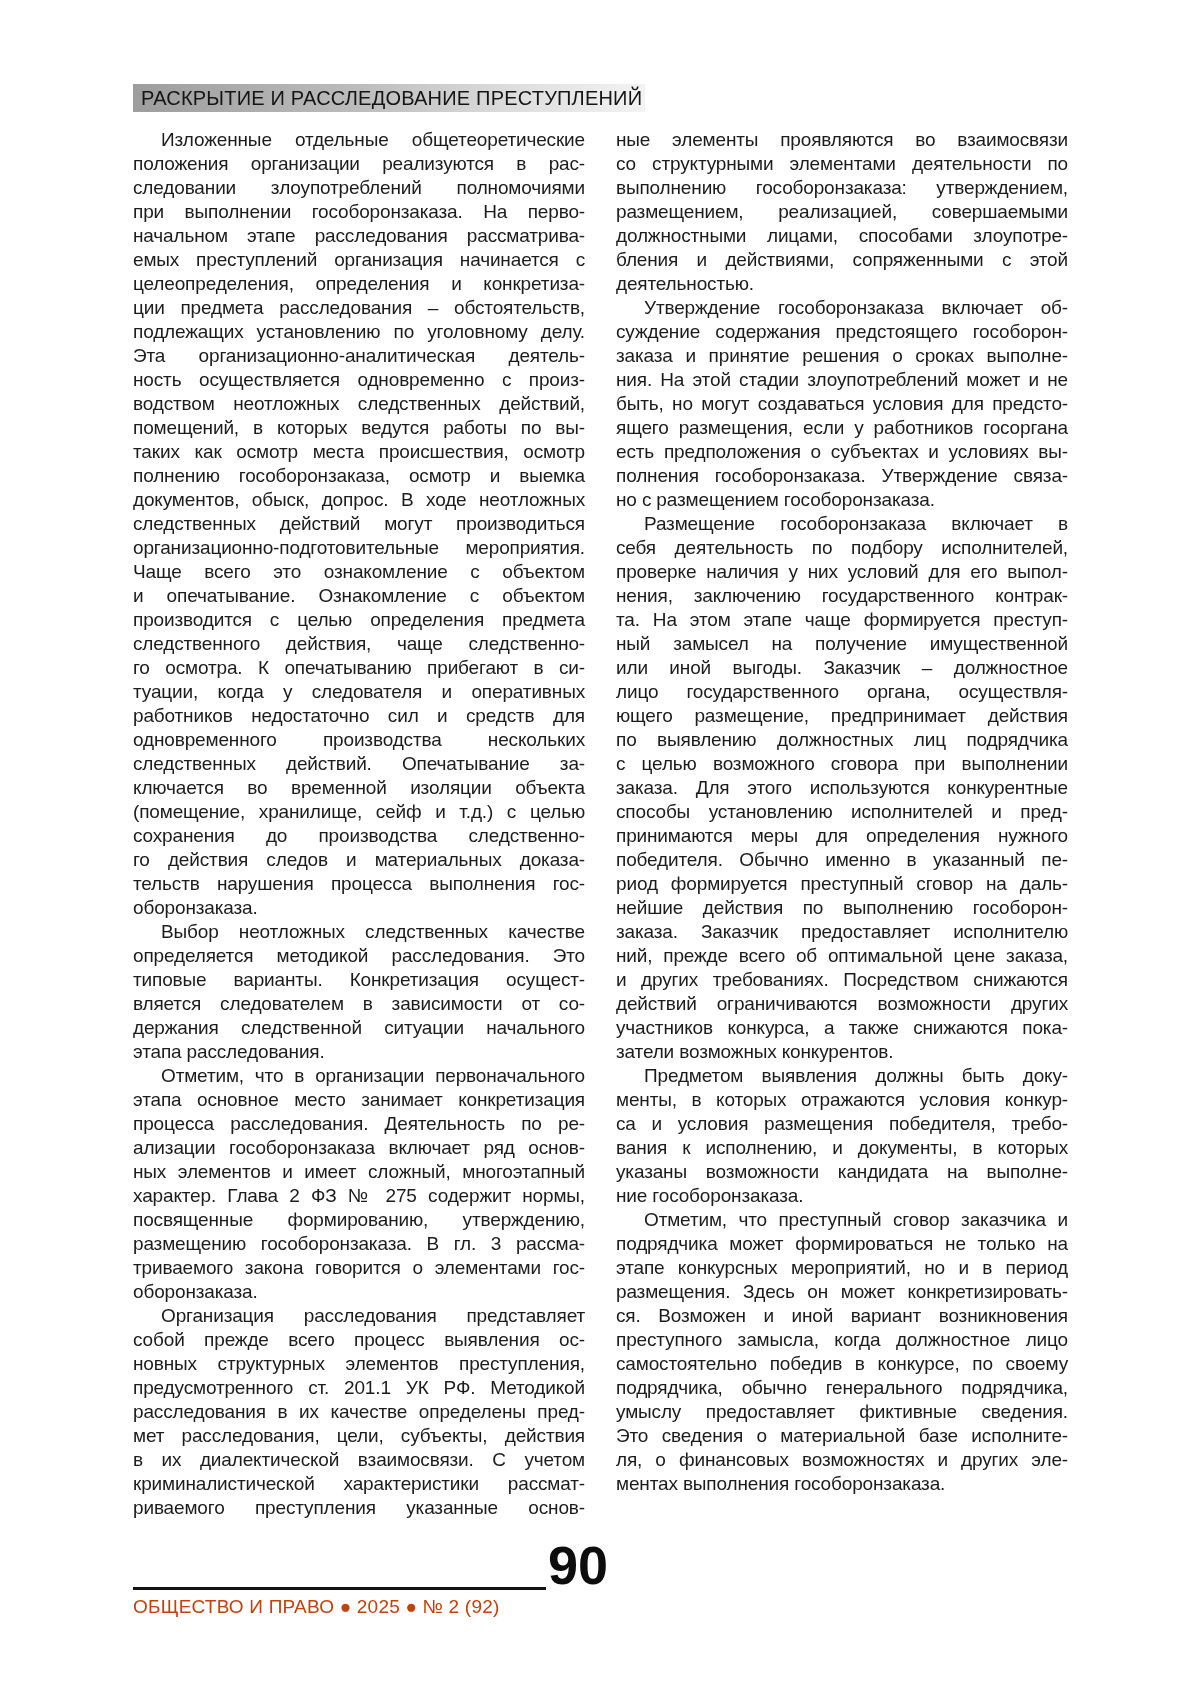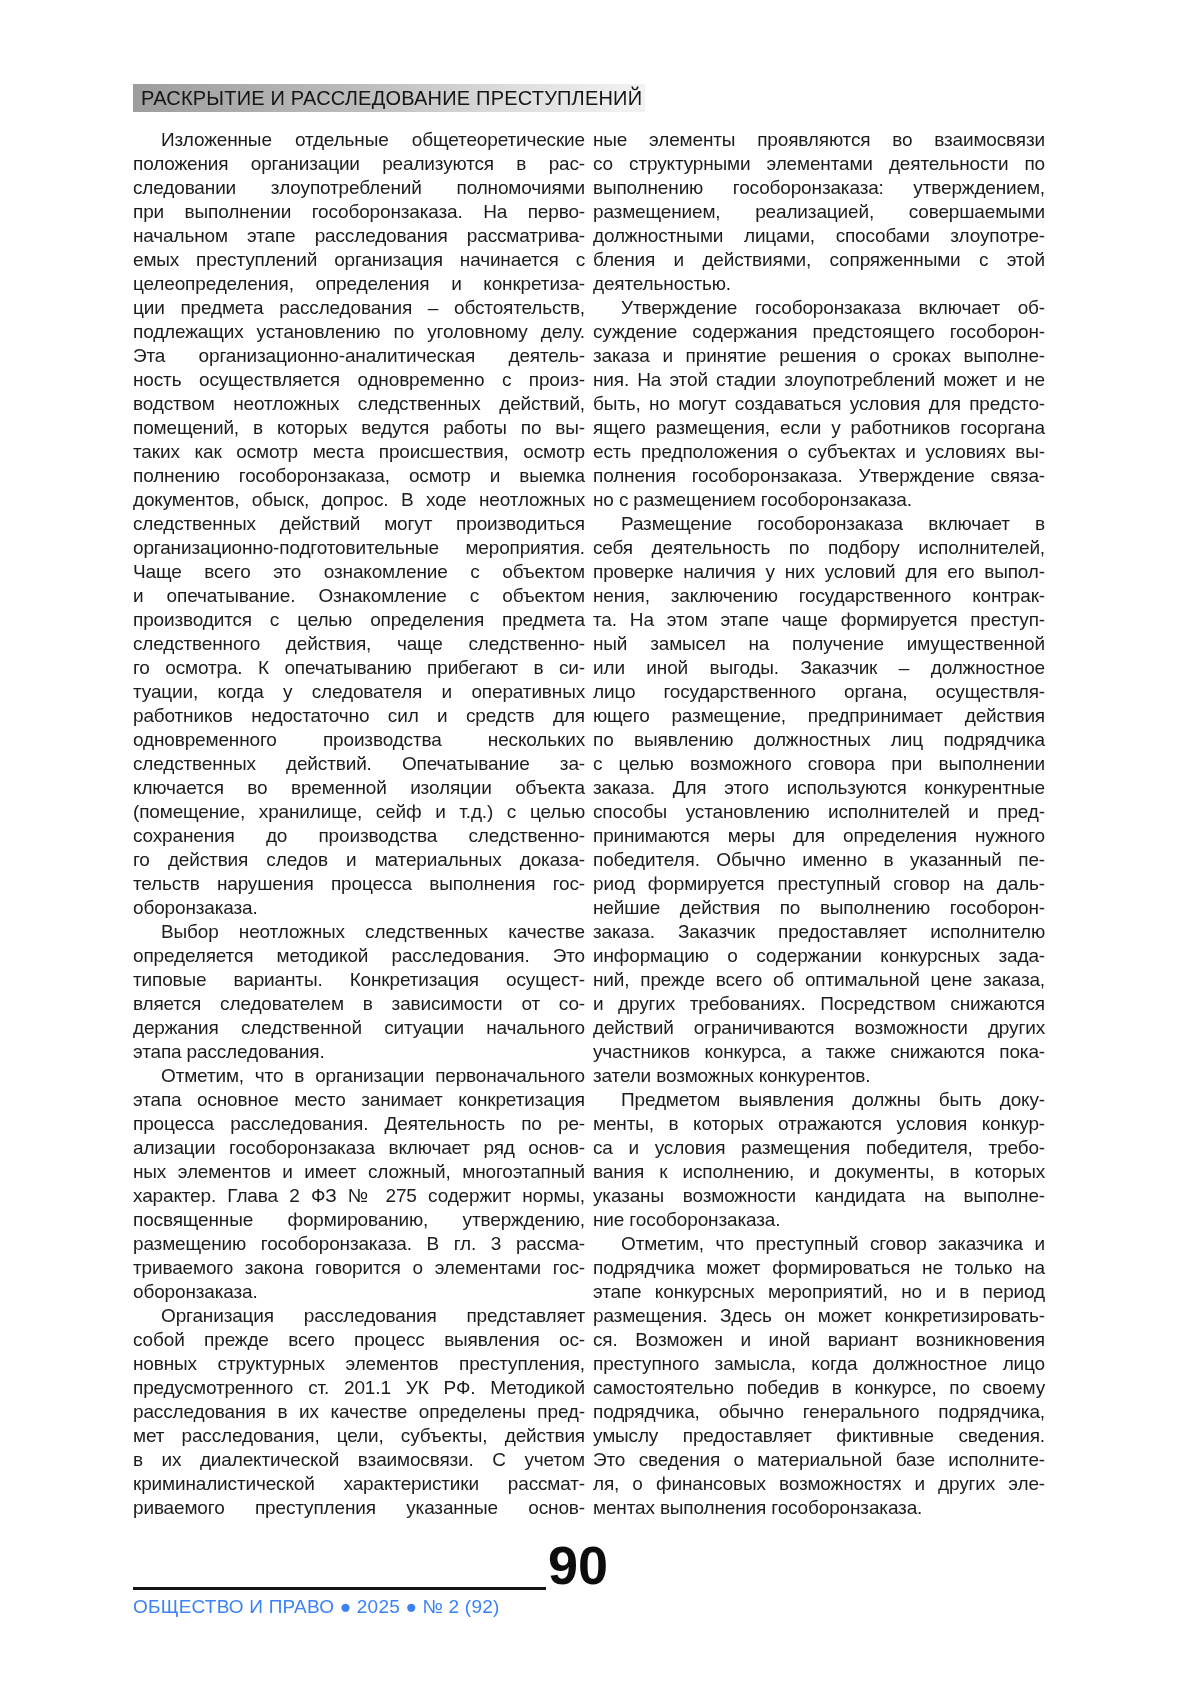--- a/index.html
+++ b/index.html
@@ -32,21 +32,21 @@
     color: #151515;
     padding-left: 8px;
     white-space: nowrap;
   }
   .columns {
     position: absolute;
     left: 133px;
     top: 128px;
     width: 929px;
     display: flex;
-    gap: 8px;
+    gap: 31px;
   }
   .column {
     width: 452px;
     flex: 0 0 452px;
   }
   .line {
     font-size: 19px;
     line-height: 24px;
     height: 24px;
     letter-spacing: -0.15px;
@@ -68,21 +68,21 @@
     width: 413px;
     height: 3px;
     background: #141414;
   }
   .journal-footer {
     position: absolute;
     left: 133px;
     top: 1596px;
     font-size: 19px;
     letter-spacing: 0.2px;
-    color: #3b82f6;
+    color: #c2410c;
     white-space: nowrap;
   }
   .page-number {
     position: absolute;
     left: 548px;
     top: 1538px;
     font-size: 54px;
     line-height: 54px;
     font-weight: bold;
     color: #0d0d0d;
@@ -186,21 +186,20 @@
         <div class="line">ющего размещение, предпринимает действия</div>
         <div class="line">по выявлению должностных лиц подрядчика</div>
         <div class="line">с целью возможного сговора при выполнении</div>
         <div class="line">заказа. Для этого используются конкурентные</div>
         <div class="line">способы установлению исполнителей и пред-</div>
         <div class="line">принимаются меры для определения нужного</div>
         <div class="line">победителя. Обычно именно в указанный пе-</div>
         <div class="line">риод формируется преступный сговор на даль-</div>
         <div class="line">нейшие действия по выполнению гособорон-</div>
         <div class="line">заказа. Заказчик предоставляет исполнителю</div>
-        <div class="line">информацию о содержании конкурсных зада-</div>
         <div class="line">ний, прежде всего об оптимальной цене заказа,</div>
         <div class="line">и других требованиях. Посредством снижаются</div>
         <div class="line">действий ограничиваются возможности других</div>
         <div class="line">участников конкурса, а также снижаются пока-</div>
         <div class="line last">затели возможных конкурентов.</div>
         <div class="line indent">Предметом выявления должны быть доку-</div>
         <div class="line">менты, в которых отражаются условия конкур-</div>
         <div class="line">са и условия размещения победителя, требо-</div>
         <div class="line">вания к исполнению, и документы, в которых</div>
         <div class="line">указаны возможности кандидата на выполне-</div>

